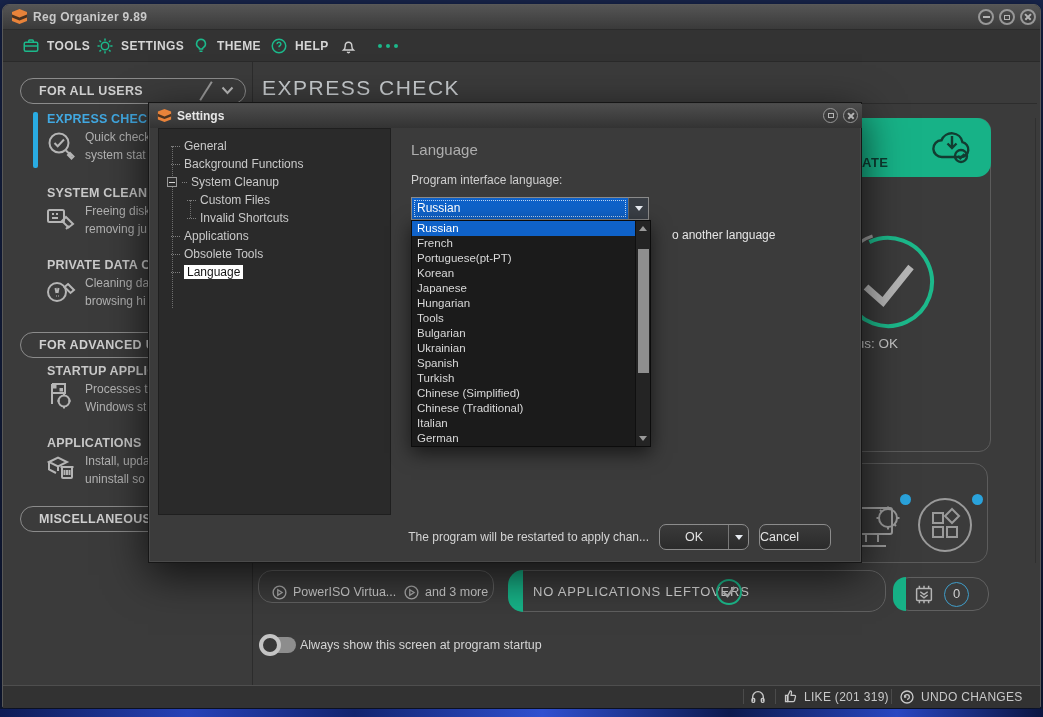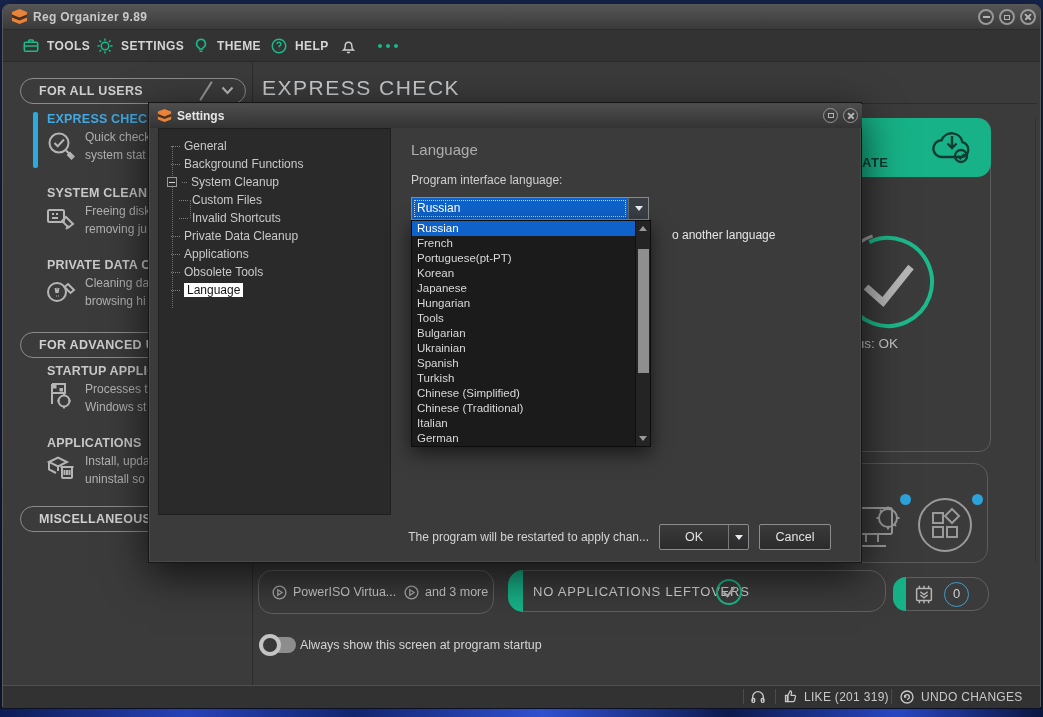--- a/index.html
+++ b/index.html
@@ -72,21 +72,21 @@
 
   
   .dialog{left:148px;top:102px;width:714px;height:461px;background:#3b3b3b;
     border:1px solid #161616;box-shadow:0 0 0 1px #4a4a4a inset,0 12px 40px rgba(0,0,0,.7)}
   .dlg-title{left:1px;top:1px;width:712px;height:24px;background:linear-gradient(#4d4d4d,#333)}
   .dlg-title .t{position:absolute;left:27px;top:0;height:24px;line-height:24px;font-size:12px;font-weight:bold;color:#e6e6e6}
   .tree{left:9px;top:25px;width:233px;height:387px;background:#2a2a2a;border:1px solid #1f1f1f;padding-top:8px}
   .tree-item{position:relative;height:18px;line-height:18px;font-size:12px;color:#c9c9c9;white-space:nowrap}
   .tree-item .stub{display:inline-block;width:9px;height:1px;border-bottom:1px dotted #808080;vertical-align:middle;margin-right:4px}
   .ti0{padding-left:12px}
-  .ti1{padding-left:20px}
+  .ti1{padding-left:28px}
   .tguide{position:absolute;width:1px;border-left:1px dotted #6f6f6f}
   .expander{position:absolute;left:8px;top:4px;width:10px;height:10px;border:1px solid #9a9a9a;background:#2d2d2d;
     display:flex;align-items:center;justify-content:center}
   .expander i{width:6px;height:1px;background:#d5d5d5}
   .tsel{background:#fff;color:#151515;padding:0 3px}
 
   .pane-h{left:262px;top:38px;font-size:15px;color:#aeaeae}
   .pane-lbl{left:262px;top:70px;font-size:12px;color:#cfcfcf}
   .combo{left:262px;top:94px;width:238px;height:23px;border:1px solid #8a8a8a;background:#0f62c9;display:flex}
   .combo .val{flex:1;line-height:21px;font-size:12px;color:#fff;padding-left:5px;
@@ -101,21 +101,21 @@
     box-shadow:0 6px 18px rgba(0,0,0,.6);padding-top:0}
   .dd-item{height:15px;line-height:15px;font-size:11.5px;color:#d8d8d8;padding-left:5px;white-space:nowrap}
   .dd-sel{background:#0f62c9;color:#fff}
   .dd-scroll{position:absolute;right:0;top:0;bottom:0;width:15px;background:#242424;border-left:1px solid #101010}
   .dd-up{position:absolute;top:5px;left:3px}
   .dd-down{position:absolute;bottom:5px;left:3px}
   .dd-thumb{position:absolute;left:2px;top:28px;width:11px;height:124px;background:#8f8f8f}
 
   .dlg-note{left:150px;top:421px;width:350px;height:26px;line-height:26px;text-align:right;font-size:12px;color:#d4d4d4}
   .btn{position:absolute;height:26px;background:linear-gradient(#3a3a3a,#2b2b2b);border:1px solid #8c8c8c;
-    border-radius:2px;color:#e3e3e3;font-size:12.5px;display:flex;align-items:center;justify-content:center}
+    border-radius:7px;color:#e3e3e3;font-size:12.5px;display:flex;align-items:center;}
   .ok-main{flex:1;text-align:center}
   .ok-arrow{width:20px;align-self:stretch;border-left:1px solid #777;display:flex;align-items:center;justify-content:center}
 </style>
 </head>
 <body>
 
 <div id="screen">
 
   <div class="a win"></div>
 
@@ -323,21 +323,21 @@
         <circle cx="29" cy="29" r="26"></circle>
         <rect x="17" y="17" width="10" height="10"></rect>
         <rect x="17" y="31" width="10" height="10"></rect>
         <rect x="31" y="31" width="10" height="10"></rect>
         <path d="M36 13l7 7-7 7-7-7z"></path>
       </svg>
   </div>
   <div class="a bdot" style="left:900px;top:494px"></div>
   <div class="a bdot" style="left:972px;top:494px"></div>
 
-  <div class="a pill" style="left:258px;top:570px;width:236px;height:44px;border-radius:14px">
+  <div class="a pill" style="left:258px;top:570px;width:236px;height:33px;border-radius:14px">
     <span class="a" style="left:12px;top:13px;color:#a9a9a9">
       <svg width="17" height="17" viewBox="0 0 20 20" fill="none" stroke="currentColor" stroke-width="1.6">
           <circle cx="10" cy="10" r="7.5"></circle>
           <path d="M8 6.8l5 3.2-5 3.2z"></path>
         </svg>
     </span>
     <span class="a row-lbl" style="left:34px;top:0;line-height:42px">PowerISO Virtua...</span>
     <span class="a" style="left:144px;top:13px;color:#a9a9a9">
       <svg width="17" height="17" viewBox="0 0 20 20" fill="none" stroke="currentColor" stroke-width="1.6">
           <circle cx="10" cy="10" r="7.5"></circle>
@@ -431,21 +431,20 @@
     <div class="a tree">
       <div class="tguide" style="left:13px;top:17px;height:162px"></div>
       <div class="tguide" style="left:31px;top:71px;height:18px"></div>
       <div class="tree-item ti0"><span class="stub"></span><span>General</span></div>
       <div class="tree-item ti0"><span class="stub"></span><span>Background Functions</span></div>
       <div class="tree-item ti0"><span class="expander">
             <i></i>
           </span><span class="stub" style="width:5px;margin-left:11px"></span><span>System Cleanup</span></div>
       <div class="tree-item ti1"><span class="stub"></span><span>Custom Files</span></div>
       <div class="tree-item ti1"><span class="stub"></span><span>Invalid Shortcuts</span></div>
-      <div class="tree-item ti0"><span class="stub"></span><span>Private Data Cleanup</span></div>
       <div class="tree-item ti0"><span class="stub"></span><span>Applications</span></div>
       <div class="tree-item ti0"><span class="stub"></span><span>Obsolete Tools</span></div>
       <div class="tree-item ti0"><span class="stub"></span><span class="tsel">Language</span></div>
     </div>
 
     <div class="a pane-h">Language</div>
     <div class="a pane-lbl">Program interface language:</div>
 
     <div class="a link-frag">o another language</div>
 

